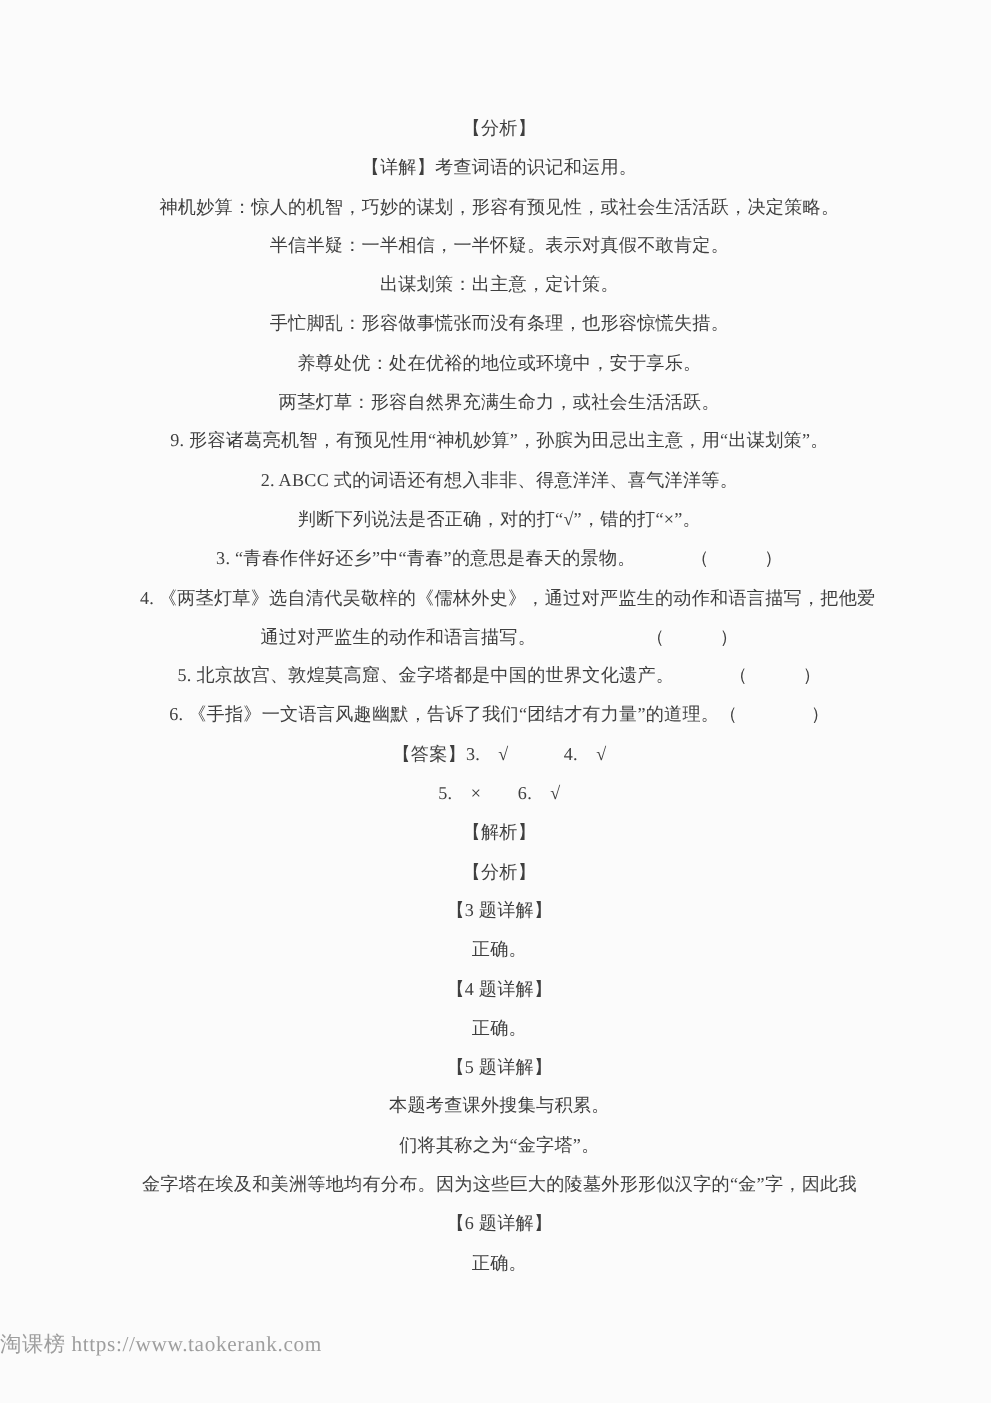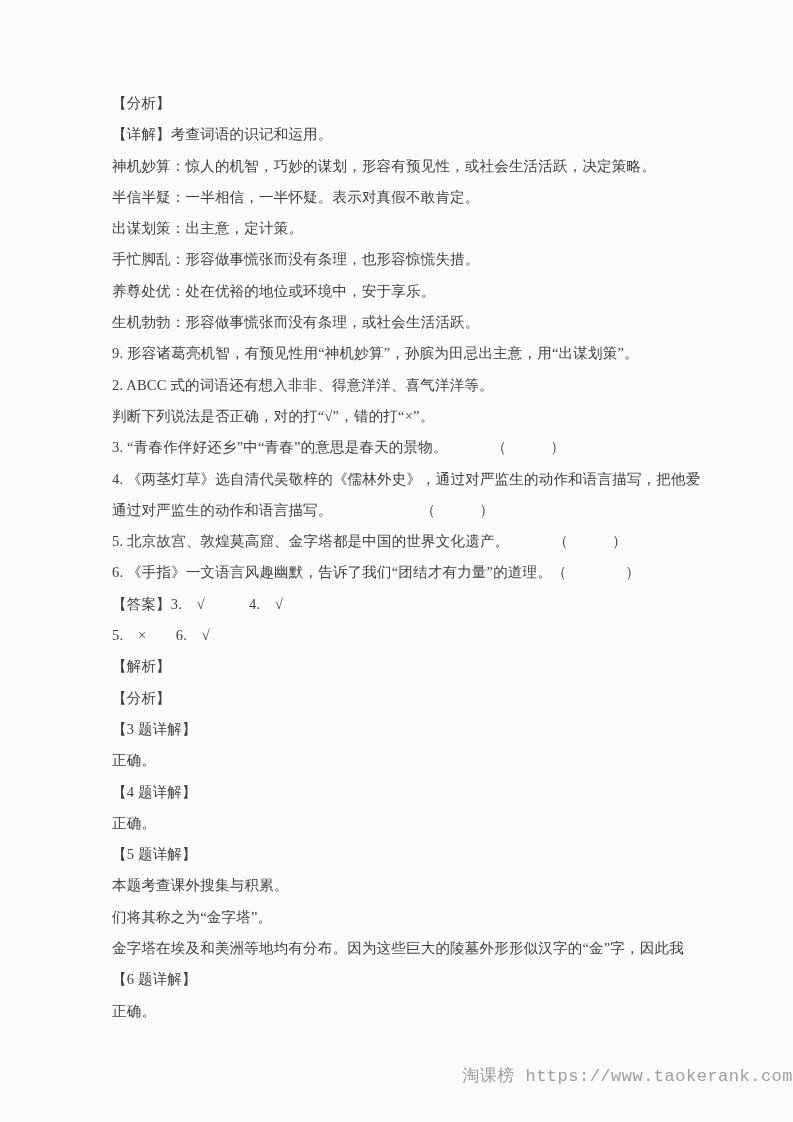--- a/index.html
+++ b/index.html
@@ -28,46 +28,47 @@
     color: #3f3f3f;
     font-family: "Liberation Serif", "DejaVu Serif", serif;
     font-size: 14.5px;
   }
   .line {
     margin: 0;
     height: 31.3px;
     line-height: 31.3px;
     white-space: pre;
     letter-spacing: 0.2px;
+    text-align: center;
   }
   .footer {
     position: absolute;
     left: 0;
     right: 0;
     top: 1064px;
-    text-align: right;
+    text-align: left;
     color: #9e9e9e;
-    font-family: Liberation Mono, monospace;
+    font-family: Liberation Serif, serif;
     font-size: 17px;
     letter-spacing: 0.5px;
   }
 </style>
 </head>
 <body>
 
 <div class="page">
   <div class="doc" id="doc-body">
       <p class="line">【分析】</p>
       <p class="line">【详解】考查词语的识记和运用。</p>
       <p class="line">神机妙算：惊人的机智，巧妙的谋划，形容有预见性，或社会生活活跃，决定策略。</p>
       <p class="line">半信半疑：一半相信，一半怀疑。表示对真假不敢肯定。</p>
       <p class="line">出谋划策：出主意，定计策。</p>
       <p class="line">手忙脚乱：形容做事慌张而没有条理，也形容惊慌失措。</p>
       <p class="line">养尊处优：处在优裕的地位或环境中，安于享乐。</p>
-      <p class="line">生机勃勃：形容做事慌张而没有条理，或社会生活活跃。</p>
+      <p class="line">两茎灯草：形容自然界充满生命力，或社会生活活跃。</p>
       <p class="line">9. 形容诸葛亮机智，有预见性用“神机妙算”，孙膑为田忌出主意，用“出谋划策”。</p>
       <p class="line">2. ABCC 式的词语还有想入非非、得意洋洋、喜气洋洋等。</p>
       <p class="line">判断下列说法是否正确，对的打“√”，错的打“×”。</p>
       <p class="line">3. “青春作伴好还乡”中“青春”的意思是春天的景物。　　　（　　　）</p>
       <p class="line">4. 《两茎灯草》选自清代吴敬梓的《儒林外史》，通过对严监生的动作和语言描写，把他爱</p>
       <p class="line">通过对严监生的动作和语言描写。　　　　　　（　　　）</p>
       <p class="line">5. 北京故宫、敦煌莫高窟、金字塔都是中国的世界文化遗产。　　　（　　　）</p>
       <p class="line">6. 《手指》一文语言风趣幽默，告诉了我们“团结才有力量”的道理。（　　　　）</p>
       <p class="line">【答案】3.　√　　　4.　√</p>
       <p class="line">5.　×　　6.　√</p>

